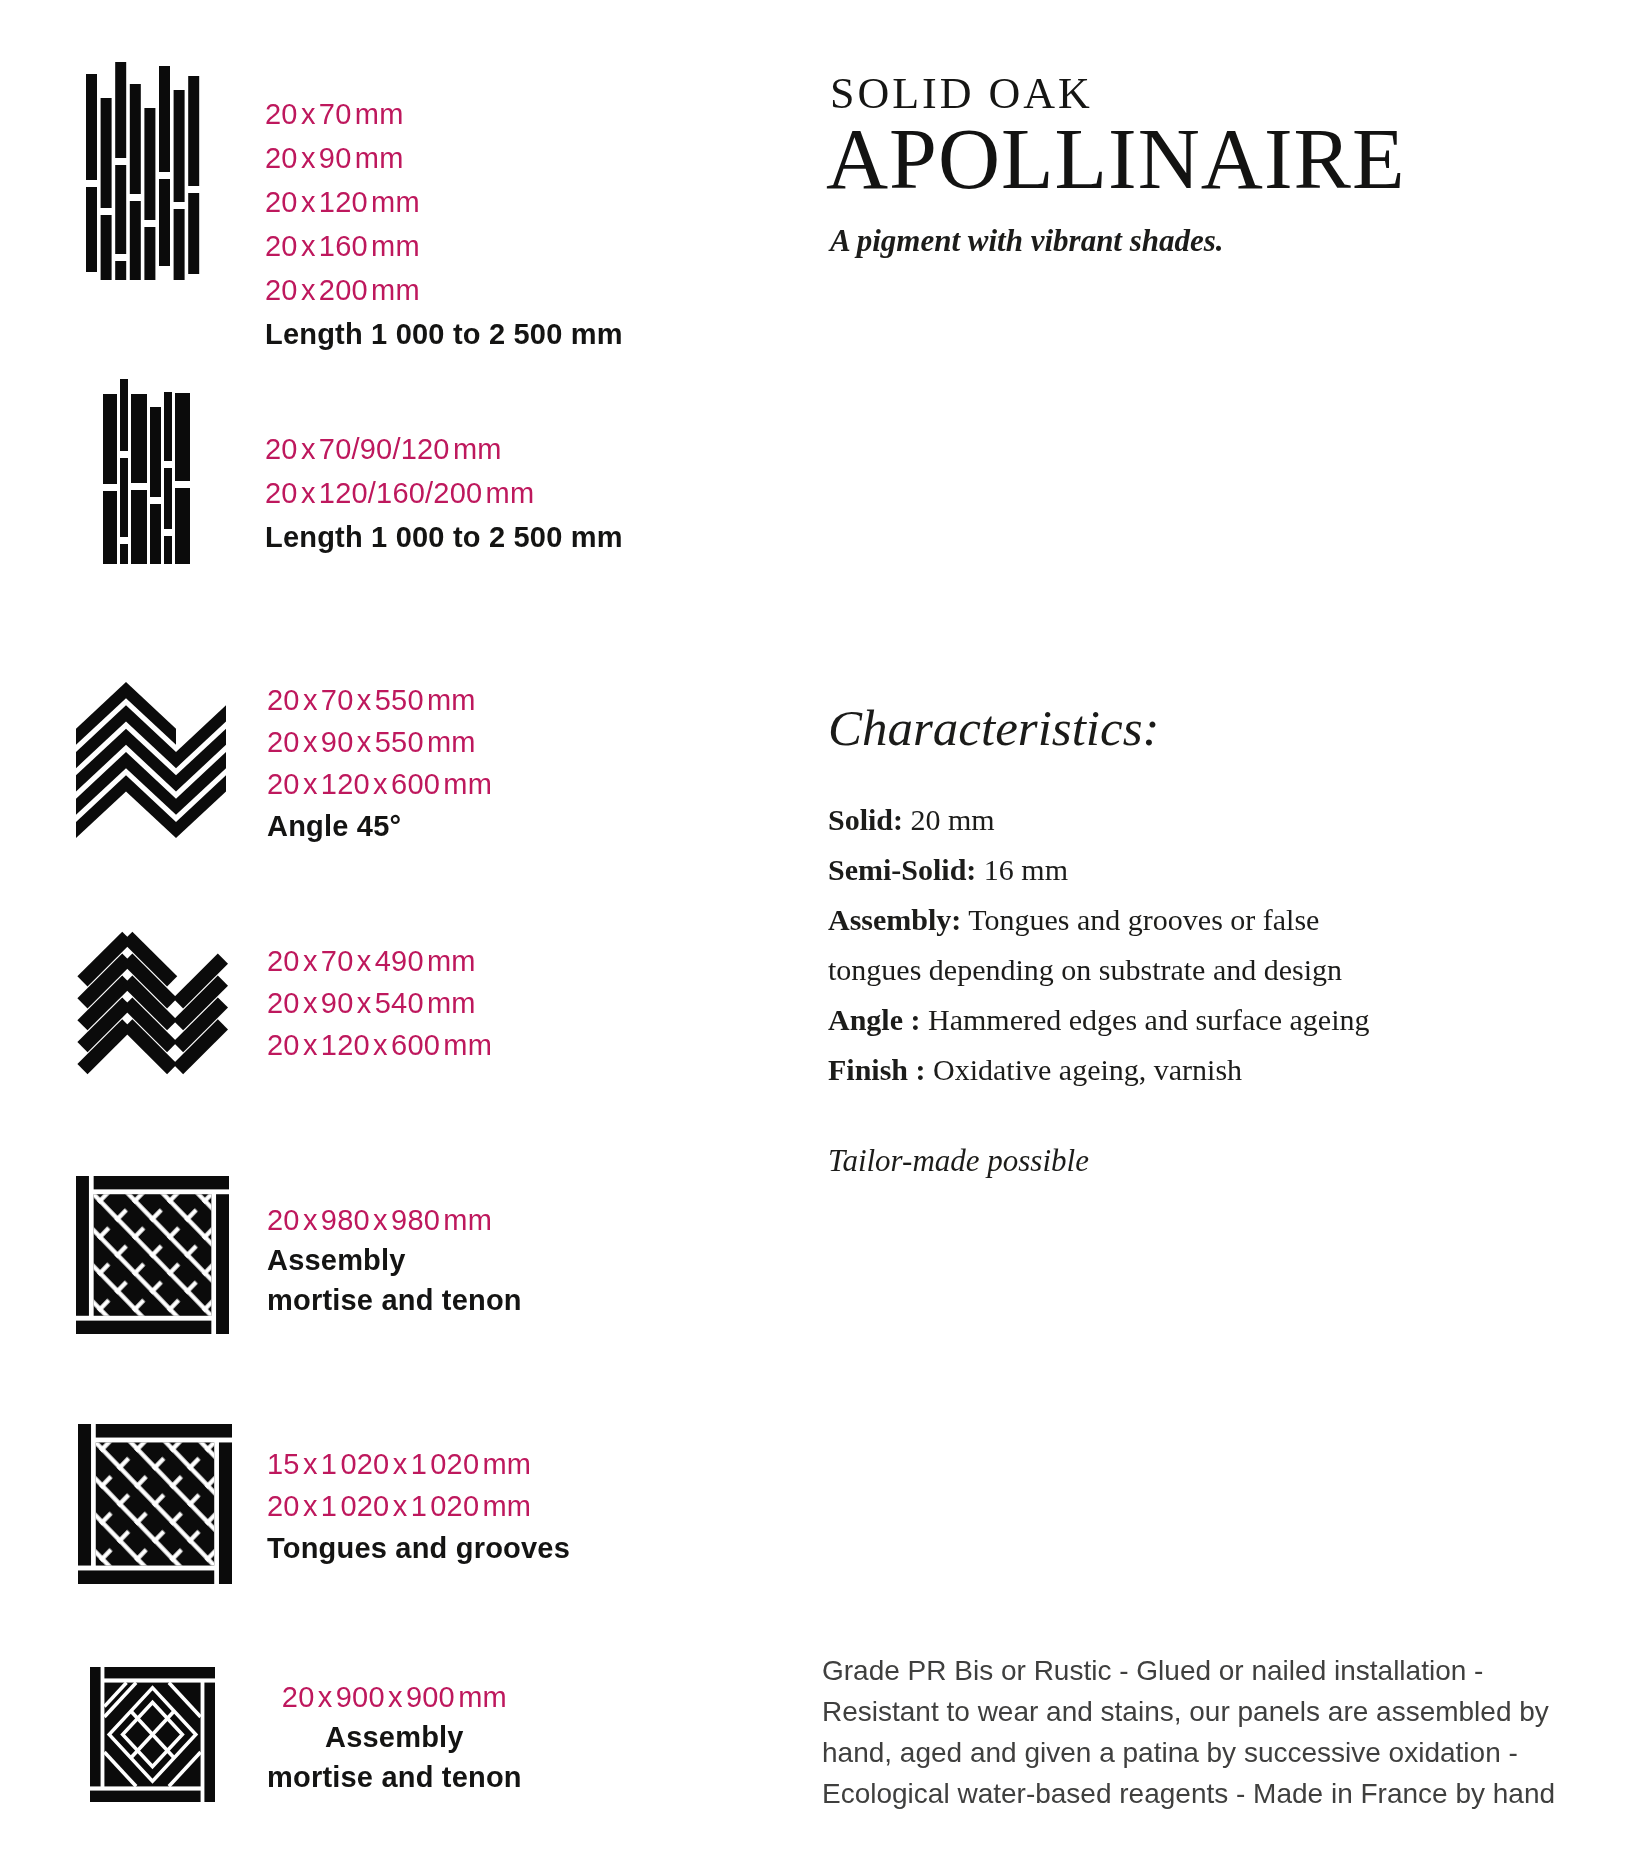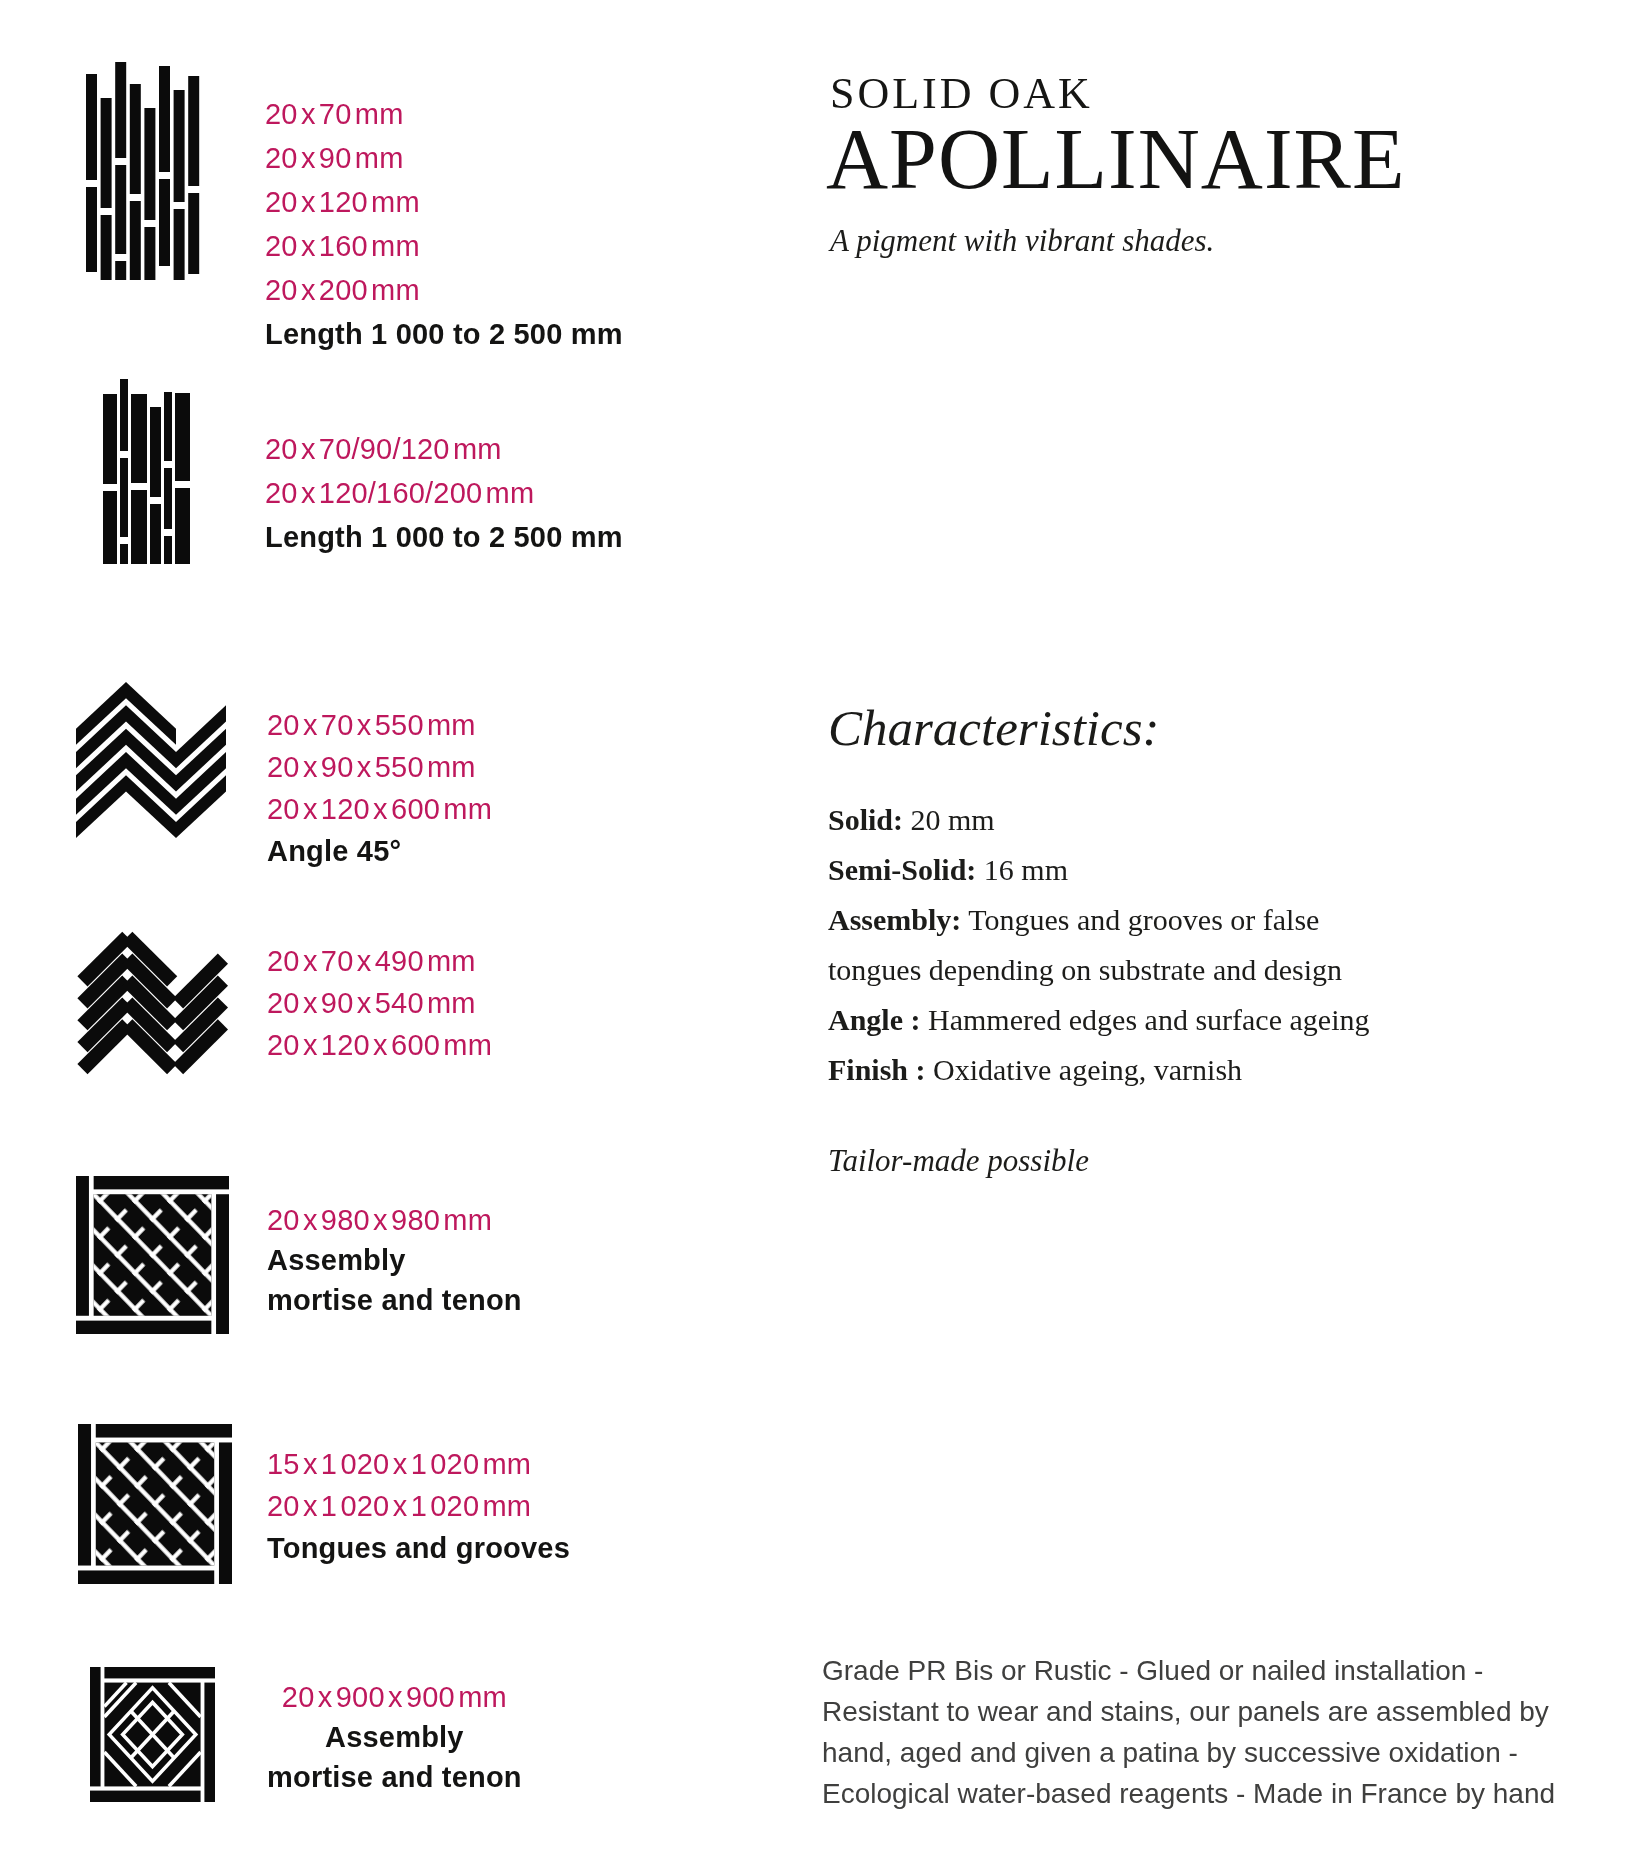--- a/index.html
+++ b/index.html
@@ -35,21 +35,21 @@
   .lh40 .dim,.lh40 .note{line-height:40px;}
   
   .serif{font-family:"Liberation Serif","DejaVu Serif",serif;}
   .collection{
     font-size:44px;letter-spacing:3px;color:#161614;line-height:1;
   }
   .big-title{
     font-size:86px;letter-spacing:1px;color:#131312;line-height:1;font-weight:400;
   }
   .tagline{
-    font-size:31px;font-style:italic;font-weight:400;color:#1c1c1a;line-height:1.2;
+    font-size:31px;font-style:italic;font-weight:700;color:#1c1c1a;line-height:1.2;
   }
   .chars-heading{
     font-size:51px;font-style:italic;color:#1b1b19;line-height:1.1;
   }
   .chars-list{font-size:30px;line-height:50px;color:#1c1c1a;white-space:nowrap;}
   .chars-list .lbl{font-weight:700;text-align:center;}
   .tailor{font-size:31px;font-style:italic;color:#1c1c1a;}
   .footer-par{
     font-size:28px;line-height:41px;color:#3f3f3e;font-weight:400;white-space:nowrap;
   }
@@ -141,21 +141,21 @@
         <polygon points="52,52 104,104 104,122 52,70"></polygon>
         <polygon points="52,78 104,130 104,148 52,96"></polygon>
         <polygon points="52,104 104,156 104,174 52,122"></polygon>
         <polygon points="104,78 156,26 156,44 104,96"></polygon>
         <polygon points="104,104 156,52 156,70 104,122"></polygon>
         <polygon points="104,130 156,78 156,96 104,148"></polygon>
         <polygon points="104,156 156,104 156,122 104,174"></polygon>
       </g>
     </svg>
   </div>
-  <div class="abs spec lh42" style="left:267px;top:704px;">
+  <div class="abs spec lh42" style="left:267px;top:679px;">
     <span class="dim">20 x 70 x 550 mm</span>
     <span class="dim">20 x 90 x 550 mm</span>
     <span class="dim">20 x 120 x 600 mm</span>
     <span class="note">Angle 45°</span>
   </div>
 
   <div class="abs icon-box" style="left:74px;top:930px;width:154px;height:145px;">
     <svg viewBox="0 0 182 172" preserveAspectRatio="none">
       <g fill="#0b0b0b">
         <polygon points="4,55 57,2 69,14 16,67"></polygon>

